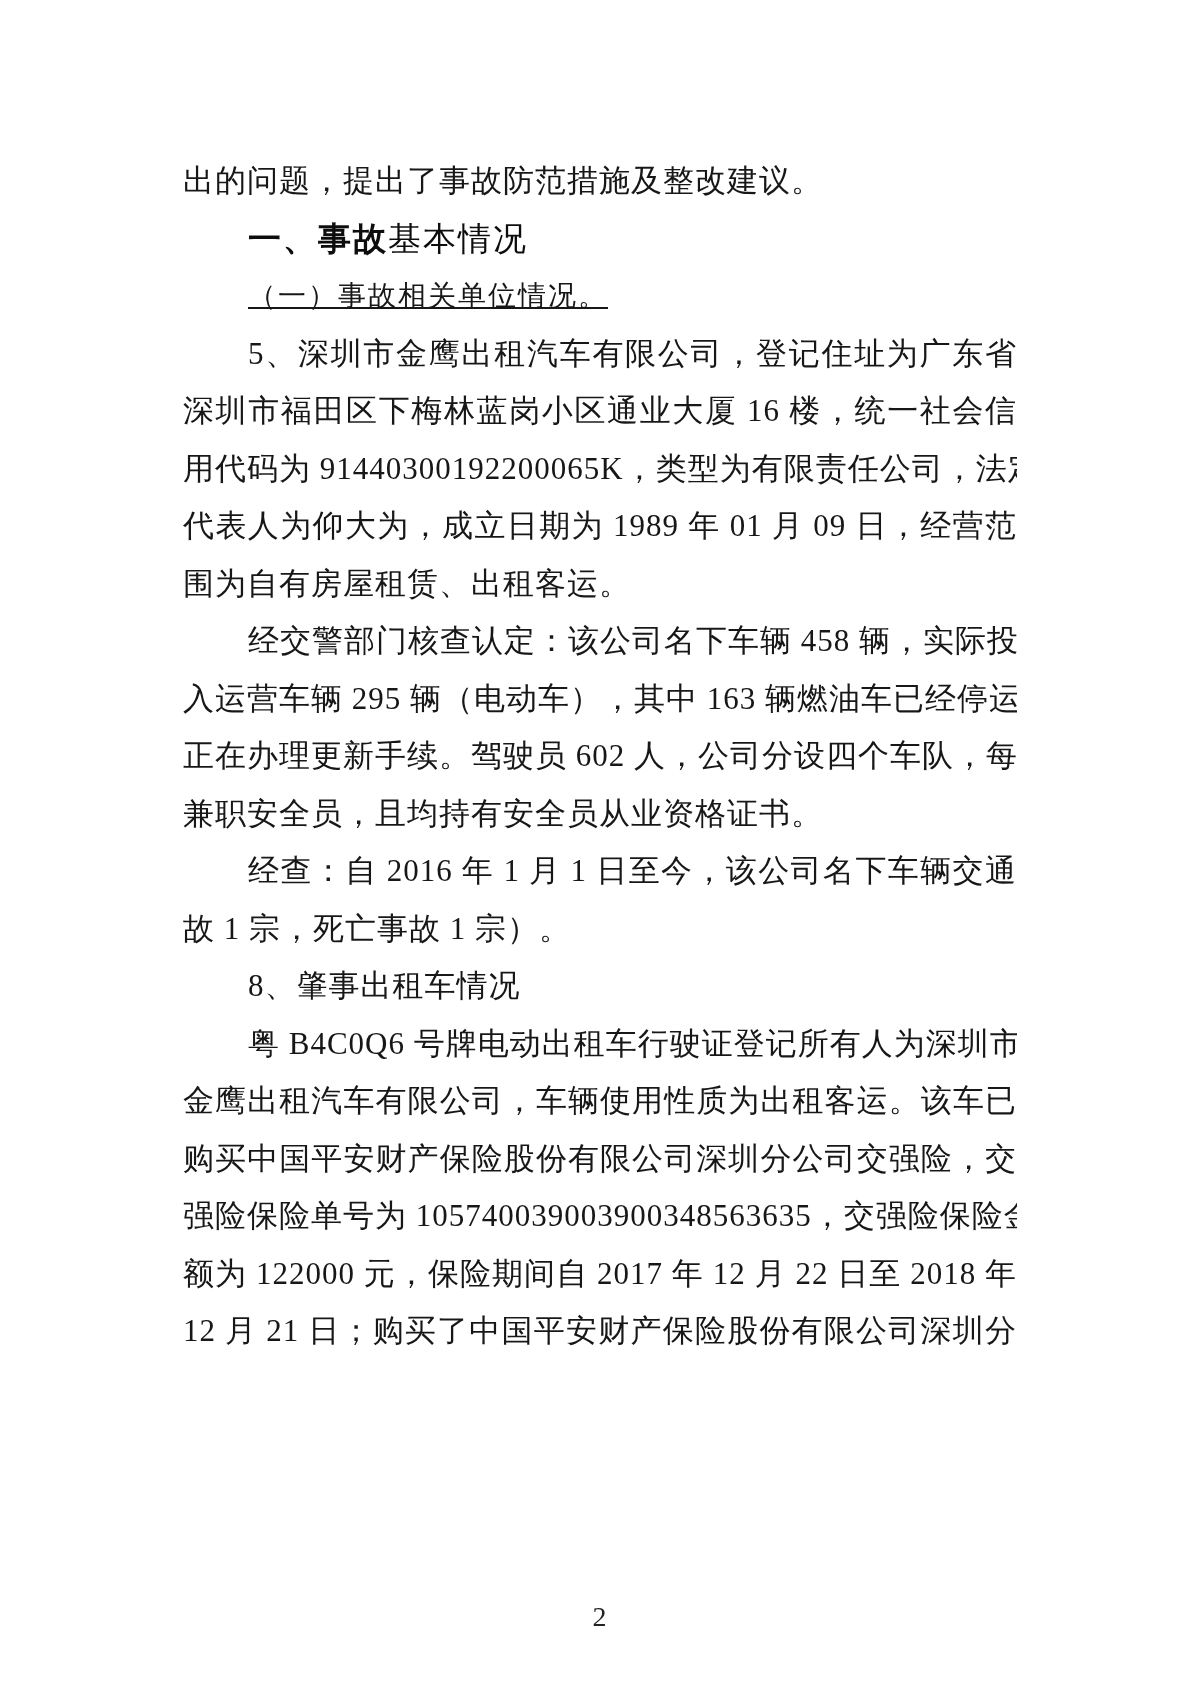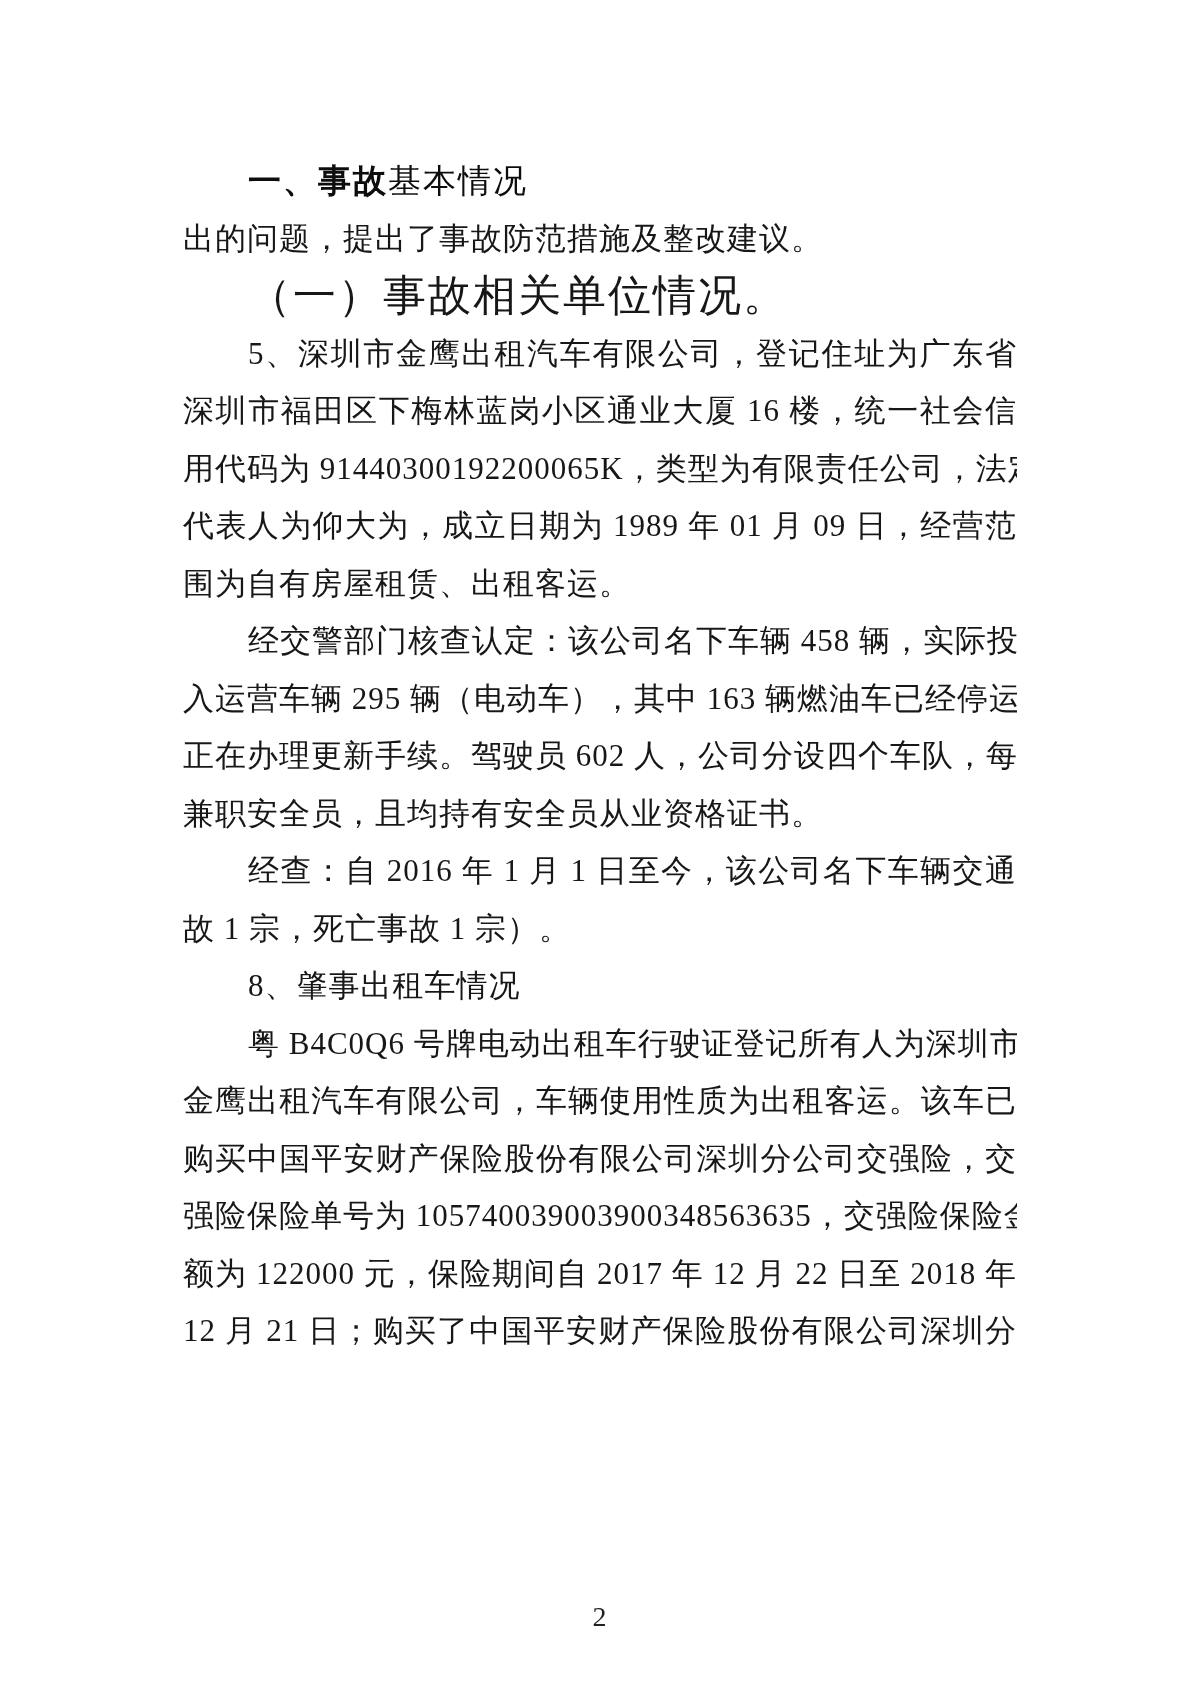--- a/index.html
+++ b/index.html
@@ -44,44 +44,45 @@
     letter-spacing: 2px;
     color: #0d0d0d;
   }
   .h1 .bold {
     font-weight: 700;
   }
   .h1 .regular {
     font-weight: 400;
   }
   .h2 {
-    font-size: 43px;
+    font-size: 28px;
     letter-spacing: 2px;
+    text-decoration: underline;
   }
   .page-number {
     position: absolute;
     top: 1600px;
     left: 0;
     width: 100%;
     text-align: center;
     font-size: 28px;
     line-height: 34px;
     font-family: "Liberation Serif", "DejaVu Serif", serif;
     color: #222222;
   }
 </style>
 </head>
 <body>
 
 <div class="page">
   <div class="content">
 
+    <div class="line end">出的问题，提出了事故防范措施及整改建议。</div>
+
     <div class="line indent end h1"><span class="bold">一、事故</span><span class="regular">基本情况</span></div>
-
-    <div class="line end">出的问题，提出了事故防范措施及整改建议。</div>
 
     <div class="line indent end h2">（一）事故相关单位情况。</div>
 
     <div class="line indent">5、深圳市金鹰出租汽车有限公司，登记住址为广东省</div>
     <div class="line">深圳市福田区下梅林蓝岗小区通业大厦 16 楼，统一社会信</div>
     <div class="line">用代码为 91440300192200065K，类型为有限责任公司，法定</div>
     <div class="line">代表人为仰大为，成立日期为 1989 年 01 月 09 日，经营范</div>
     <div class="line end">围为自有房屋租赁、出租客运。</div>
     <div class="line indent">经交警部门核查认定：该公司名下车辆 458 辆，实际投</div>
     <div class="line">入运营车辆 295 辆（电动车），其中 163 辆燃油车已经停运，</div>

